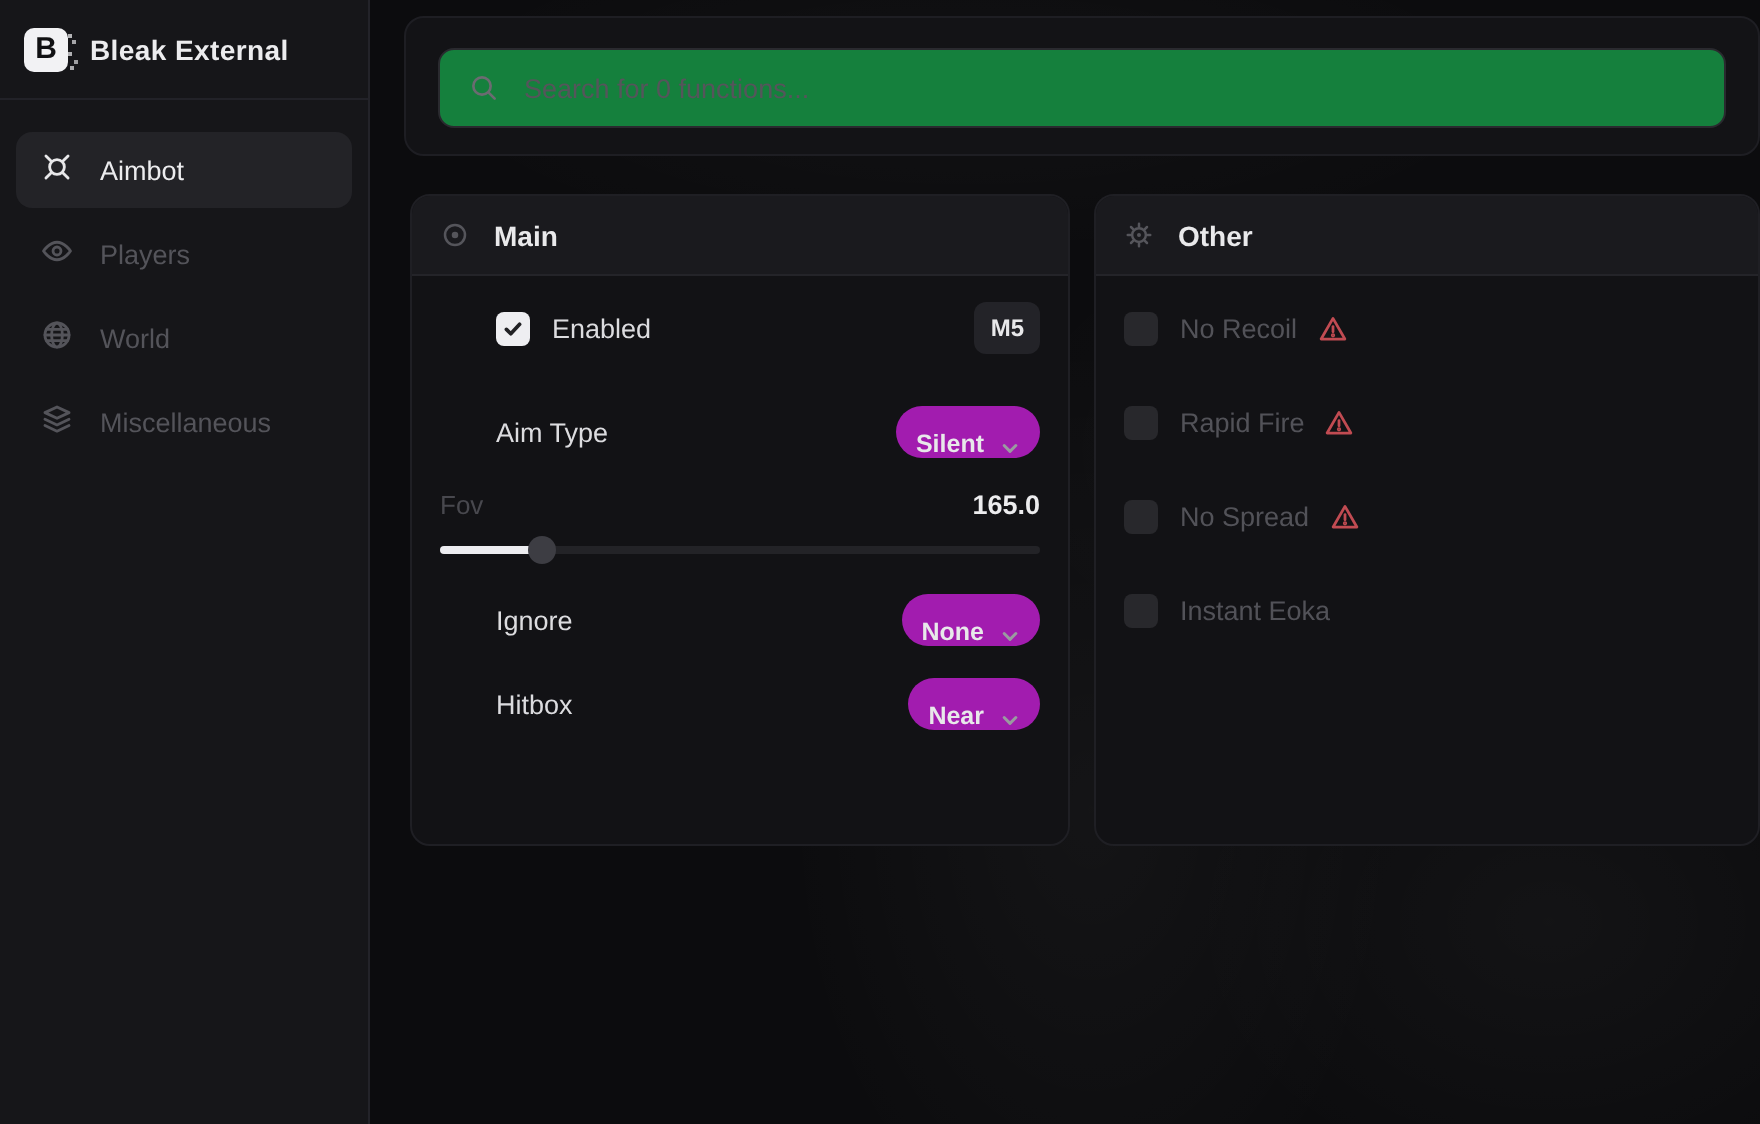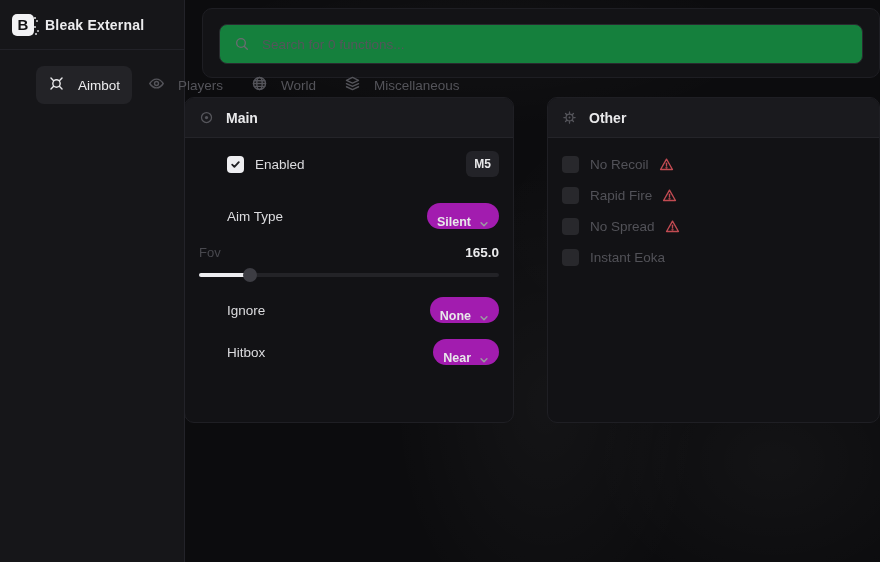--- a/index.html
+++ b/index.html
@@ -36,21 +36,21 @@
     display:flex; align-items:center; justify-content:center; flex:0 0 auto;
   }
   .logo::after {
     content:""; position:absolute; width:2px; height:2px; left:22px; top:3px;
     background:#dcdcde;
     box-shadow: 2px 3px 0 #c9c9cc, 0 9px 0 #d6d6d9, 3px 13px 0 #bfbfc2, 1px 16px 0 #d0d0d3;
     opacity:.8;
   }
   .app-title { font-size:14px; font-weight:700; color:#ececee; letter-spacing:.2px; }
 
-  .nav { padding:16px 8px 0 8px; display:flex; flex-direction:row; gap:4px;margin-left:28px; }
+  .nav { padding:16px 8px 0 8px; display:flex; flex-direction:column; gap:4px; }
   .nav-item {
     display:flex; align-items:center; gap:13px; height:38px;
     padding:0 12px; border-radius:8px; cursor:pointer;
     color:#54545a; font-size:13.5px; font-weight:500;
   }
   .nav-item svg { stroke:#54545a; }
   .nav-item.active { background:#232327; color:#ececee; }
   .nav-item.active svg { stroke:#e8e8ea; }
 
   
@@ -68,21 +68,21 @@
     color:#cfcfd3; font-size:13.5px; font-family:inherit;
   }
   .search-box input::placeholder { color:#55555b; }
 
   
   .panel {
     position:absolute; top:97px; height:326px; z-index:1;
     background:#121215; border:1px solid #1f1f24; border-radius:10px;
     overflow:hidden;
   }
-  .panel.main { left:184px; width:330px; }
+  .panel.main { left:205px; width:330px; }
   .panel.other { left:547px; right:0; }
   .panel-header {
     height:40px; background:#1a1a1e; border-bottom:1px solid #242429;
     display:flex; align-items:center; gap:12px; padding:0 14px;
   }
   .panel-title { font-size:14px; font-weight:600; color:#e9e9eb; }
   .panel-body { padding:12px 14px; }
 
   .row { display:flex; align-items:center; height:28px;padding-left:28px; }
   .row + .row { margin-top:24px; }
@@ -121,21 +121,21 @@
     position:absolute; left:0; top:5px; height:4px;
     border-radius:2px; background:#ededf0;
   }
   .slider-thumb {
     position:absolute; top:0; width:14px; height:14px; margin-left:-7px;
     border-radius:50%; background:#3d3d43;
   }
   .spaced { margin-top:14px !important; }
 
   .other-row { display:flex; align-items:center; height:20px;text-align:center; }
-  .other-row + .other-row { margin-top:11px; }
+  .other-row + .other-row { margin-top:27px; }
   .other-body { padding:16px 14px; }
   .other-label { font-size:13.5px; font-weight:500; color:#525258; margin-right:10px; }
   .warn-icon { display:flex; align-items:center; }
 </style>
 </head>
 <body>
 
 <aside class="sidebar">
   <div class="sidebar-header">
     <div class="logo">

